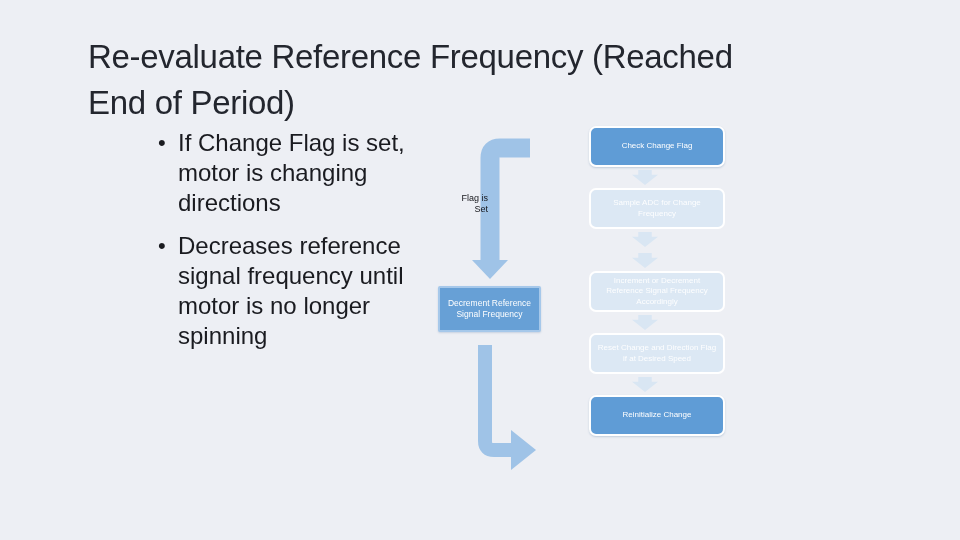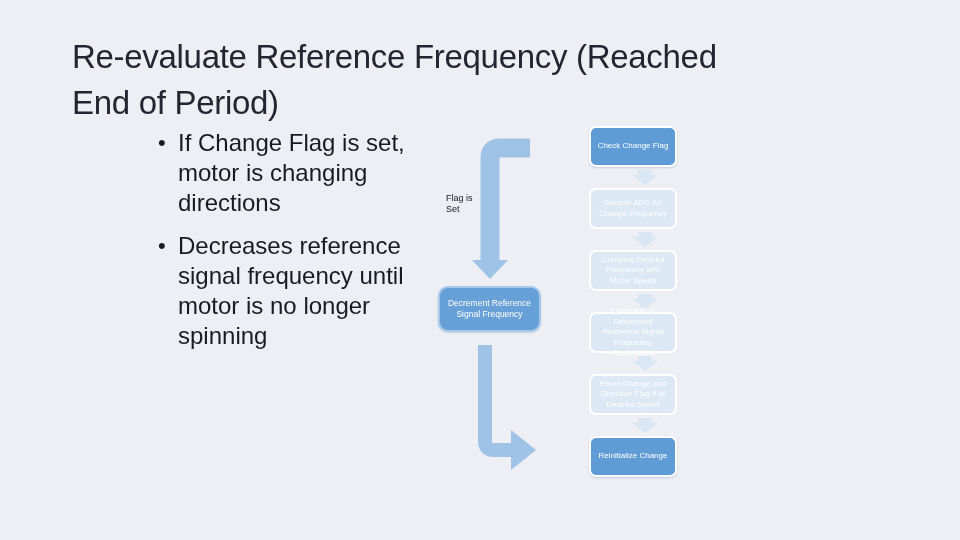--- a/index.html
+++ b/index.html
@@ -5,21 +5,21 @@
   html,body{margin:0;padding:0;}
   body{font-family:"Liberation Sans", sans-serif;}
   .slide{
     position:relative;
     width:960px;height:540px;
     background:#edeff4;
     overflow:hidden;
   }
   .title{
     position:absolute;
-    left:72px;top:34px;
+    left:88px;top:34px;
     width:700px;
     margin:0;
     font-size:33px;
     font-weight:400;
     line-height:1.38;
     letter-spacing:-0.3px;
     color:#23262e;
   }
   .bullets{
     position:absolute;
@@ -47,48 +47,48 @@
     width:960px;height:540px;
     pointer-events:none;
   }
 
   .branch-label{
     position:absolute;
     left:446px;top:193px;
     width:42px;
     font-size:9px;
     line-height:11px;
-    text-align:left;
+    text-align:right;
     color:#15161b;
   }
   .branch-box{
     position:absolute;
     left:438px;top:286px;
     width:103px;height:46px;
     box-sizing:border-box;
     background:#67a0d6;
     border:2px solid #a6c8ea;
-    border-radius:10px;
+    border-radius:2px;
     display:flex;align-items:center;justify-content:center;
     text-align:center;
     font-size:8.5px;line-height:11px;
     color:#ffffff;
     padding:0 6px;
     box-shadow:0 1px 2px rgba(91,125,166,0.25);
   }
 
   .steps{
     position:absolute;
     left:589px;top:126px;
     width:112px;
     display:flex;flex-direction:column;
   }
   .step{
     box-sizing:border-box;
-    width:88px;height:41px;
+    width:136px;height:41px;
     border:2px solid #ffffff;
     border-radius:7px;
     display:flex;align-items:center;justify-content:center;
     text-align:center;
     font-size:8px;line-height:10.5px;
     padding:8px 5px;
   }
   .step.strong{
     background:#5f9cd6;
     color:#ffffff;
@@ -136,21 +136,20 @@
 
   <div class="branch-label">Flag is Set</div>
 
   <div class="branch-box">Decrement Reference Signal Frequency</div>
 
   <div class="steps">
     <div class="step strong">Check Change Flag</div>
     <div class="down-arrow"></div>
     <div class="step light">Sample ADC for Change Frequency</div>
     <div class="down-arrow"></div>
-    <div class="step light">Compare Desired Frequency with Motor Speed</div>
     <div class="down-arrow"></div>
     <div class="step light">Increment or Decrement Reference Signal Frequency Accordingly</div>
     <div class="down-arrow"></div>
     <div class="step light">Reset Change and Direction Flag if at Desired Speed</div>
     <div class="down-arrow"></div>
     <div class="step strong">Reinitialize Change</div>
   </div>
 
 </div>
 

